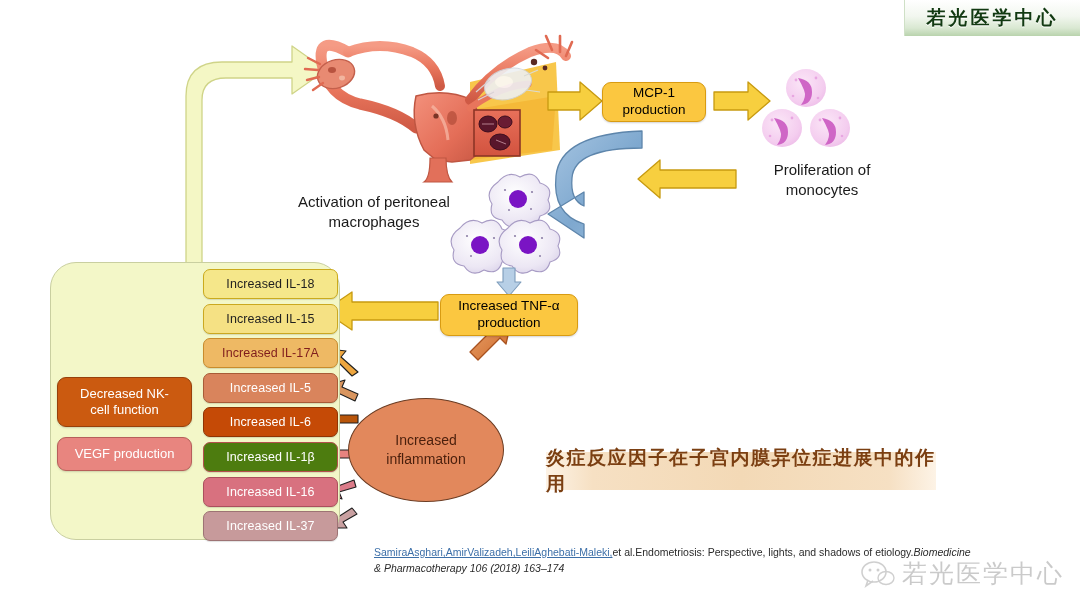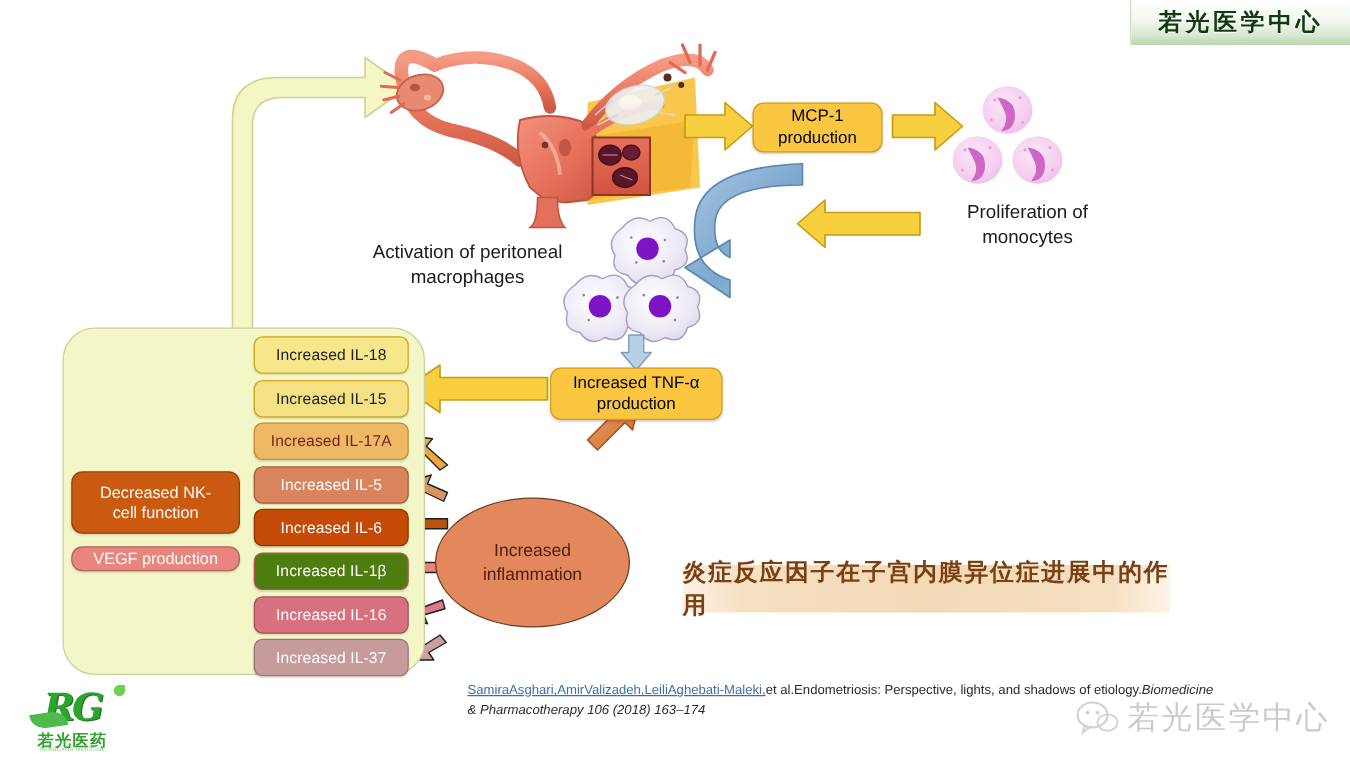--- a/index.html
+++ b/index.html
@@ -78,21 +78,21 @@
 
   
   .cytokine-panel {
     position: absolute; left: 50px; top: 262px;
     width: 290px; height: 278px;
     background: #f3f7c8; border: 1px solid #c9cfa0;
     border-radius: 26px;
   }
   .cyto-box {
     position: absolute; left: 153px;
-    width: 124px; height: 30px;
+    width: 135px; height: 30px;
     border-radius: 7px;
     display: flex; align-items: center; justify-content: center;
     font-size: 12.5px; letter-spacing: .1px; white-space: nowrap;
     box-shadow: 0 1px 1px rgba(0,0,0,.12);
   }
   .side-box {
     position: absolute; left: 7px;
     width: 135px; border-radius: 9px;
     display: flex; align-items: center; justify-content: center;
     text-align: center; font-size: 13px; line-height: 1.25;
@@ -415,21 +415,21 @@
         <span>Increased  IL-16</span>
       </div>
       <div class="cyto-box" style="left: 203px; top: 511.2px; background: rgb(199, 154, 155); border: 1.5px solid rgb(157, 115, 116); color: rgb(255, 255, 255);">
         <span>Increased  IL-37</span>
       </div>
     </div>
   <div id="effect-host">
       <div class="side-box" style="left: 57px; top: 377px; height: 50px; background: rgb(203, 90, 16); border: 1.5px solid rgb(151, 64, 10);">
         <span><span>Decreased  NK-</span><br><span>cell function</span></span>
       </div>
-      <div class="side-box" style="left: 57px; top: 437px; height: 20px; background: rgb(232, 133, 127); border: 1.5px solid rgb(183, 95, 90);">
+      <div class="side-box" style="left: 57px; top: 437px; height: 34px; background: rgb(232, 133, 127); border: 1.5px solid rgb(183, 95, 90);">
         <span><span>VEGF production</span></span>
       </div>
     </div>
 
   <div class="callout" style="left:602px; top:82px; width:104px; height:40px;">
     <span>
       <span>MCP-1</span><br>
       <span>production</span>
     </span>
   </div>
@@ -459,27 +459,20 @@
   </div>
 
   <div class="cn-banner">
     <span class="txt">炎症反应因子在子宫内膜异位症进展中的作用</span>
   </div>
 
   <div class="citation">
     <span class="authors">SamiraAsghari,AmirValizadeh,LeiliAghebati-Maleki,</span><span>et al.</span><span>Endometriosis: Perspective, lights, and shadows of etiology.</span><span class="journal">Biomedicine &amp; Pharmacotherapy 106 (2018) 163–174</span>
   </div>
 
-  <div class="rg-logo">
-    <div class="mark">RG</div>
-    <div class="leaf"></div>
-    <div class="sprout"></div>
-    <div class="cn">若光医药</div>
-    <div class="py">RUOGUANG MEDICINE</div>
-  </div>
 
   <div class="watermark">
     <svg class="bubble" viewBox="0 0 34 30">
       <ellipse cx="13" cy="13" rx="12" ry="10" fill="none" stroke="#8a8a8a" stroke-width="1.6"></ellipse>
       <path d="M 7 21 L 5 27 L 12 22" fill="none" stroke="#8a8a8a" stroke-width="1.6"></path>
       <circle cx="9" cy="11" r="1.5" fill="#8a8a8a"></circle>
       <circle cx="17" cy="11" r="1.5" fill="#8a8a8a"></circle>
       <ellipse cx="25" cy="19" rx="8" ry="6.5" fill="none" stroke="#8a8a8a" stroke-width="1.4"></ellipse>
     </svg>
     <span class="cn">若光医学中心</span>

